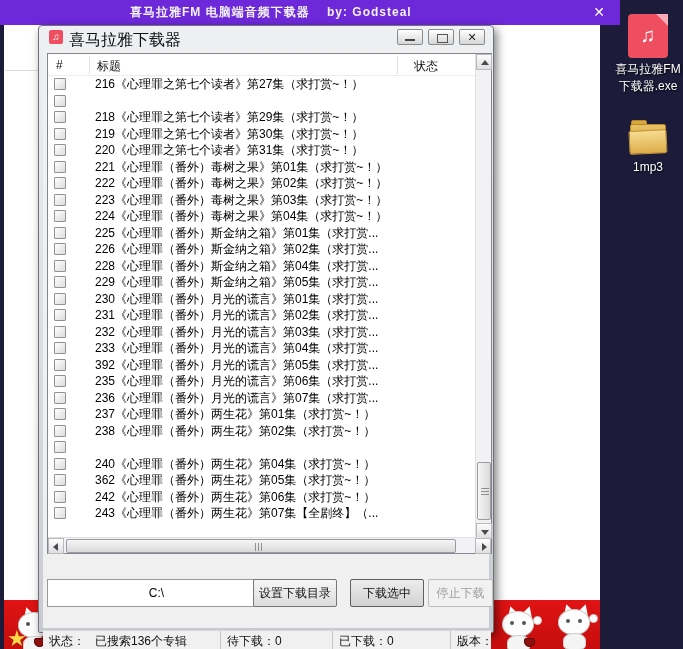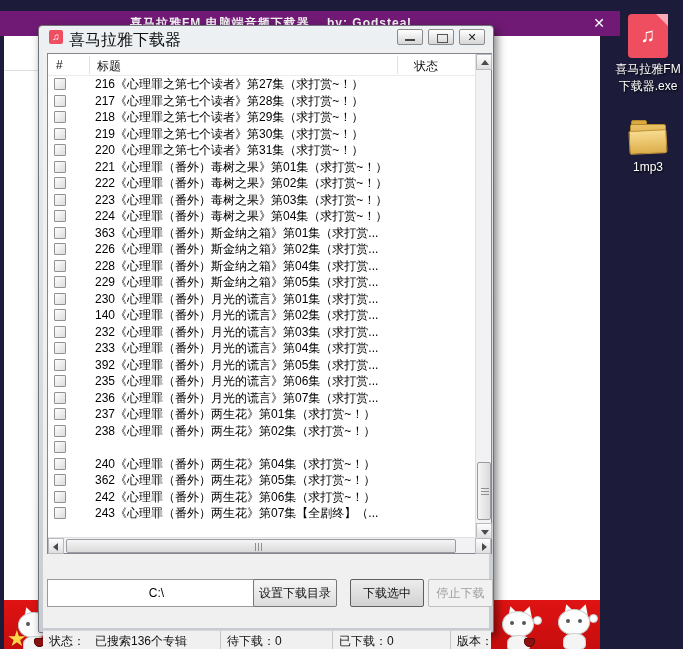--- a/index.html
+++ b/index.html
@@ -22,21 +22,21 @@
   .cat .ear.l { left:6px; transform:rotate(-18deg); }
   .cat .ear.r { right:8px; transform:rotate(18deg); }
   .cat .head { position:absolute; top:5px; left:2px; width:32px; height:26px; background:#fdfdfd; border:1px solid #c9c9c9; border-radius:50% 50% 47% 47%; }
   .cat .eye { position:absolute; top:15px; width:4px; height:4px; background:#555; border-radius:50%; }
   .cat .eye.l { left:10px; } .cat .eye.r { left:22px; }
   .cat .body { position:absolute; top:29px; left:7px; width:23px; height:17px; background:#f4f4f4; border:1px solid #cfcfcf; border-radius:45% 45% 30% 30%; }
   .cat .paw { position:absolute; top:10px; right:0; width:9px; height:9px; background:#fdfdfd; border:1px solid #c9c9c9; border-radius:50%; }
   .foot { position:absolute; top:38px; width:11px; height:9px; background:#8e1010; border:1px solid #5d0707; border-radius:2px 2px 5px 5px; }
 
   
-  .topbar { position:absolute; left:0; top:11px; width:620px; height:25px; background:#701a75; z-index:4; }
+  .topbar { position:absolute; left:0; top:0; width:620px; height:25px; background:#6d28d9; z-index:4; }
   .topbar-title { position:absolute; left:130px; top:4px; color:#f2f2f2; font-size:12px; font-weight:bold; letter-spacing:1px; white-space:nowrap; }
   .topbar-close { position:absolute; right:12px; top:3px; width:18px; height:18px; color:#ffffff; font-size:14px; line-height:18px; text-align:center; cursor:pointer; }
 
   
   .desk-icon { position:absolute; z-index:2; width:80px; text-align:center; }
   .di-exe { left:608px; top:14px; }
   .exe-glyph { position:relative; width:40px; height:44px; margin:0 auto; background:#ee4e5f; border-radius:4px; }
   .exe-fold { position:absolute; top:0; right:0; width:0; height:0; border-top:12px solid #f8aab6; border-left:12px solid transparent; }
   .exe-note { position:absolute; left:0; top:9px; width:100%; text-align:center; color:#ffffff; font-size:20px; line-height:24px; }
   .di-label { margin-top:3px; color:#ffffff; font-size:12px; line-height:17px; text-shadow:1px 1px 2px #000; }
@@ -259,21 +259,20 @@
             <span class="sep2"></span>
         </div>
 
         <div class="lv-rows">
           <div class="lv-row">
               <span class="cb"></span>
               <span class="row-text">216《心理罪之第七个读者》第27集（求打赏~！）</span>
             </div>
             <div class="lv-row">
               <span class="cb"></span>
-              <span class="row-text">217《心理罪之第七个读者》第28集（求打赏~！）</span>
             </div>
             <div class="lv-row">
               <span class="cb"></span>
               <span class="row-text">218《心理罪之第七个读者》第29集（求打赏~！）</span>
             </div>
             <div class="lv-row">
               <span class="cb"></span>
               <span class="row-text">219《心理罪之第七个读者》第30集（求打赏~！）</span>
             </div>
             <div class="lv-row">
@@ -291,41 +290,41 @@
             <div class="lv-row">
               <span class="cb"></span>
               <span class="row-text">223《心理罪（番外）毒树之果》第03集（求打赏~！）</span>
             </div>
             <div class="lv-row">
               <span class="cb"></span>
               <span class="row-text">224《心理罪（番外）毒树之果》第04集（求打赏~！）</span>
             </div>
             <div class="lv-row">
               <span class="cb"></span>
-              <span class="row-text">363《心理罪（番外）斯金纳之箱》第01集（求打赏...</span>
+              <span class="row-text">225《心理罪（番外）斯金纳之箱》第01集（求打赏...</span>
             </div>
             <div class="lv-row">
               <span class="cb"></span>
               <span class="row-text">226《心理罪（番外）斯金纳之箱》第02集（求打赏...</span>
             </div>
             <div class="lv-row">
               <span class="cb"></span>
               <span class="row-text">228《心理罪（番外）斯金纳之箱》第04集（求打赏...</span>
             </div>
             <div class="lv-row">
               <span class="cb"></span>
               <span class="row-text">229《心理罪（番外）斯金纳之箱》第05集（求打赏...</span>
             </div>
             <div class="lv-row">
               <span class="cb"></span>
               <span class="row-text">230《心理罪（番外）月光的谎言》第01集（求打赏...</span>
             </div>
             <div class="lv-row">
               <span class="cb"></span>
-              <span class="row-text">140《心理罪（番外）月光的谎言》第02集（求打赏...</span>
+              <span class="row-text">231《心理罪（番外）月光的谎言》第02集（求打赏...</span>
             </div>
             <div class="lv-row">
               <span class="cb"></span>
               <span class="row-text">232《心理罪（番外）月光的谎言》第03集（求打赏...</span>
             </div>
             <div class="lv-row">
               <span class="cb"></span>
               <span class="row-text">233《心理罪（番外）月光的谎言》第04集（求打赏...</span>
             </div>
             <div class="lv-row">

